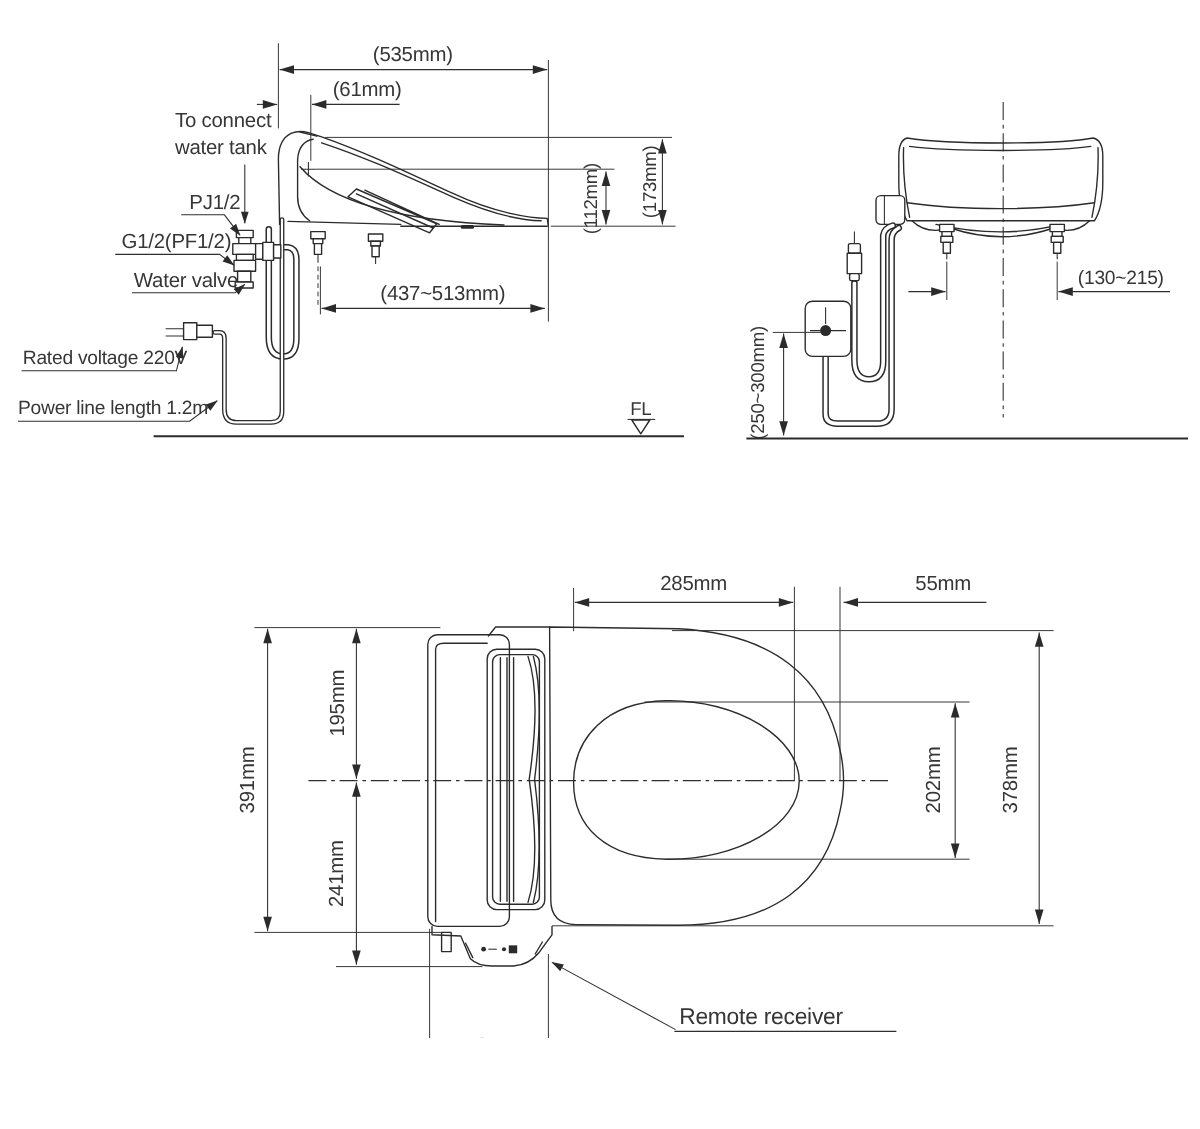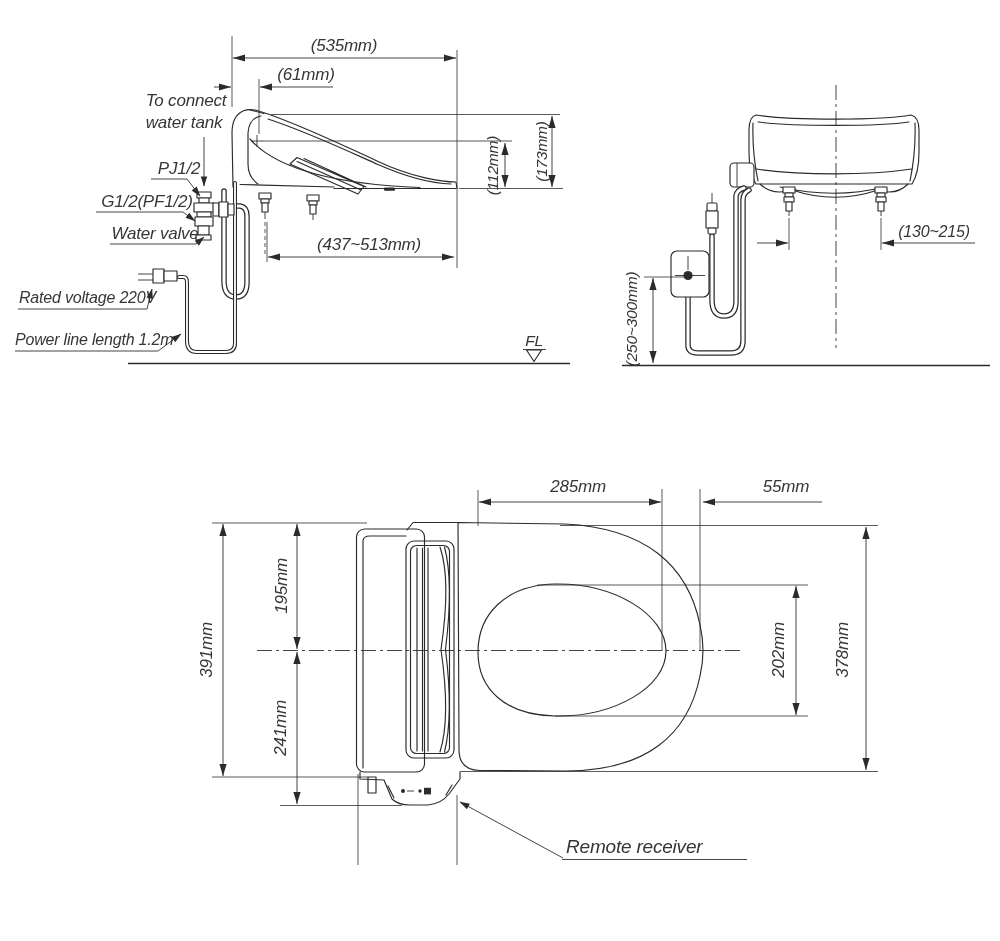--- a/index.html
+++ b/index.html
@@ -1,16 +1,16 @@
 <!DOCTYPE html>
 <html><head>
 <meta charset="utf-8">
 <style>
   html,body{margin:0;padding:0;background:#ffffff;}
-  #stage{position:relative;width:1000px;height:865px;background:#fff;overflow:hidden;font-style:italic;}
+  #stage{position:relative;width:1000px;height:865px;background:#fff;overflow:hidden;}
   svg{position:absolute;left:0;top:0;}
   .ln{stroke:#2b2b2b;stroke-width:1.15;fill:none;stroke-linecap:round;stroke-linejoin:round;}
   .lnf{stroke:#2b2b2b;stroke-width:1.15;fill:#fff;stroke-linejoin:round;}
   .thk{stroke:#2b2b2b;stroke-width:1.7;fill:none;}
   .dim{stroke:#2f2f2f;stroke-width:0.9;fill:none;}
   .ext{stroke:#2f2f2f;stroke-width:0.8;fill:none;}
   .cl{stroke:#2f2f2f;stroke-width:0.9;fill:none;stroke-dasharray:15 4 3 4;}
   .dsh{stroke:#2f2f2f;stroke-width:0.8;fill:none;stroke-dasharray:4 3;}
   .tube-o{stroke:#2b2b2b;stroke-width:5.5;fill:none;stroke-linecap:round;stroke-linejoin:round;}
   .tube-i{stroke:#ffffff;stroke-width:3;fill:none;stroke-linecap:round;stroke-linejoin:round;}

